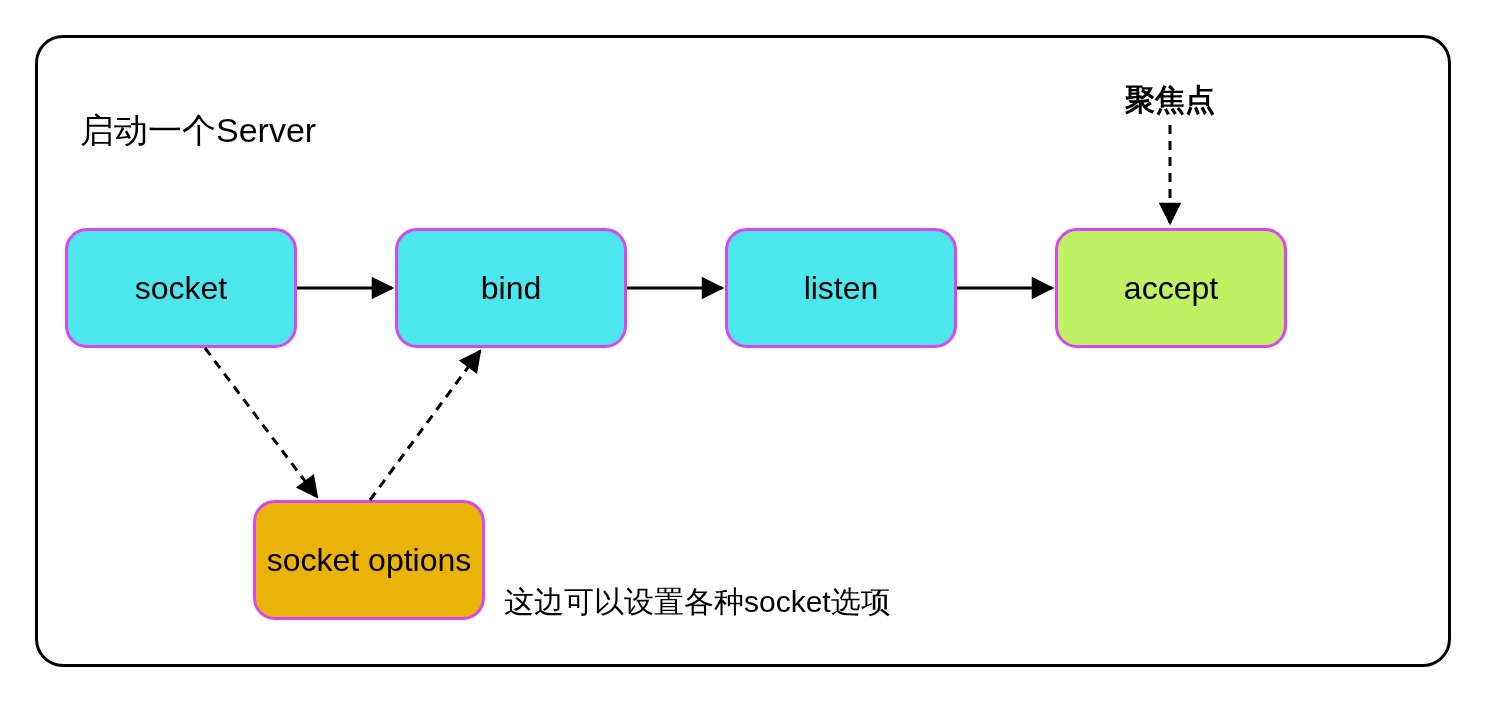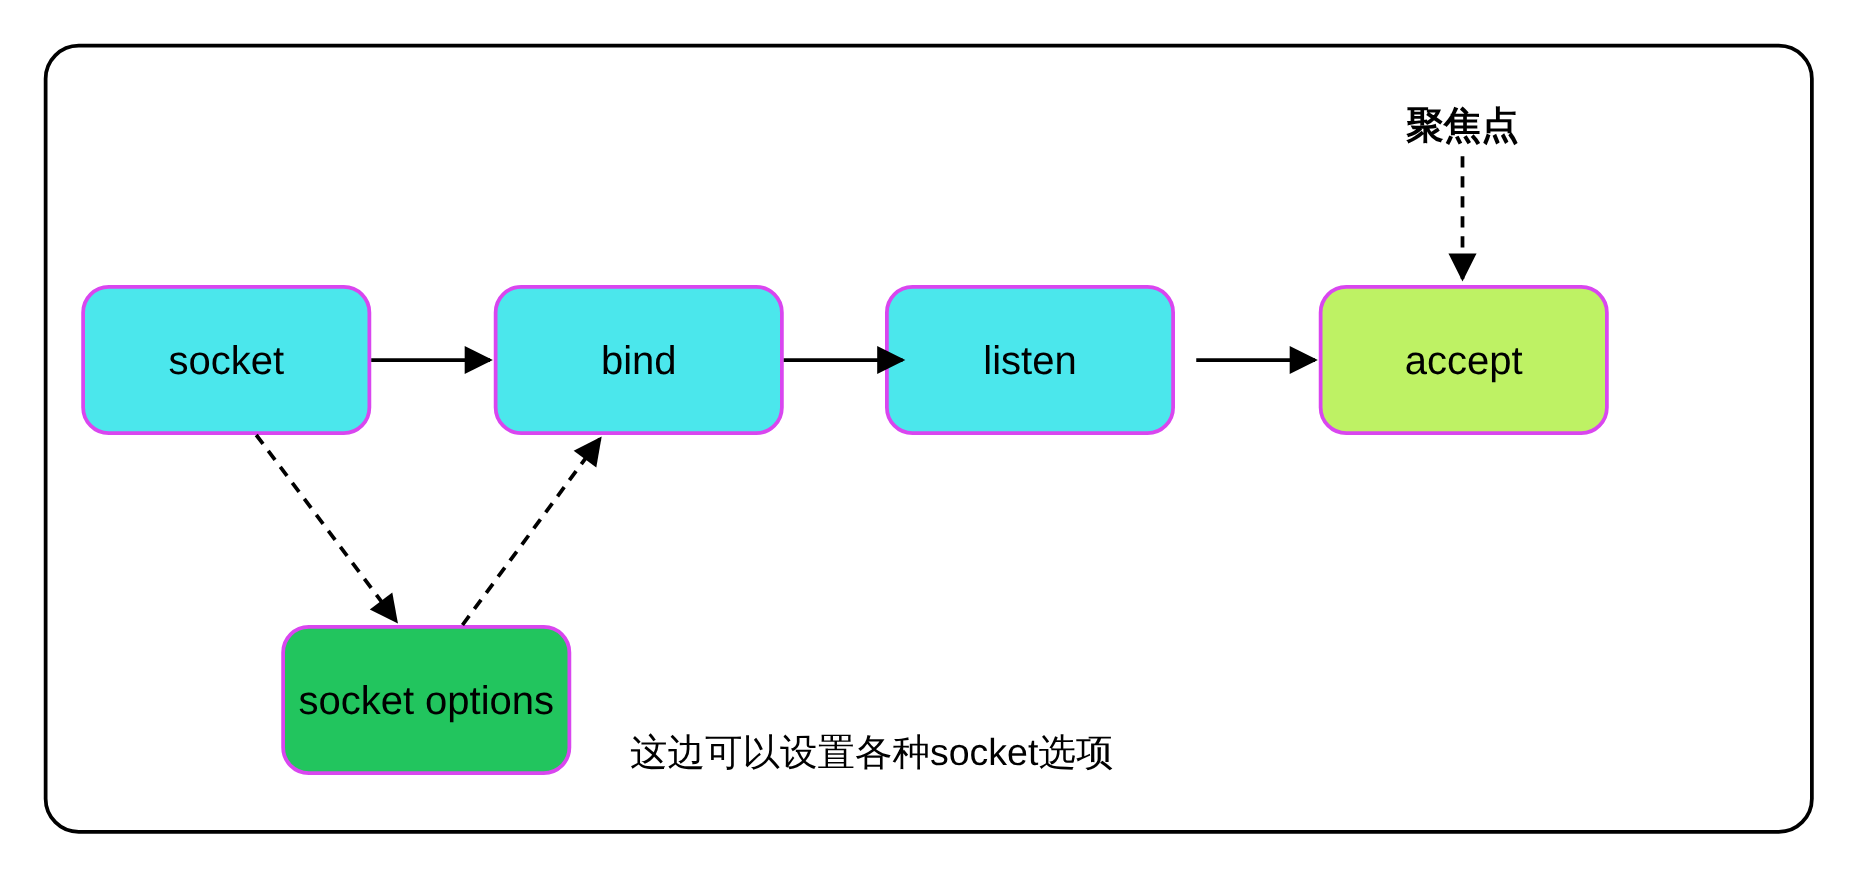--- a/index.html
+++ b/index.html
@@ -39,21 +39,21 @@
     border-radius: 22px;
     box-sizing: border-box;
     display: flex;
     align-items: center;
     justify-content: center;
     font-size: 32px;
     color: #000;
   }
   .node.cyan { background: #4be7ec; }
   .node.green { background: #bef264; }
-  .node.white { background: #22c55e; }
+  .node.white { background: #eab308; margin-left: 28px; }
   .purple-text {
     position: absolute;
     color: #000000;
     font-size: 30px;
     font-weight: 600;
   }
   svg.overlay {
     position: absolute;
     left: 0;
     top: 0;
@@ -62,30 +62,31 @@
     pointer-events: none;
   }
 </style>
 </head>
 <body>
 
 <div class="canvas">
 
   <div class="container-box"></div>
 
+  <div class="title-text" style="left:80px; top:108px;">启动一个Server</div>
 
   <div class="node cyan" style="left:65px; top:228px;">
     <span>socket</span>
   </div>
 
   <div class="node cyan" style="left:395px; top:228px;">
     <span>bind</span>
   </div>
 
-  <div class="node cyan" style="left:708px; top:228px;">
+  <div class="node cyan" style="left:725px; top:228px;">
     <span>listen</span>
   </div>
 
   <div class="node green" style="left:1055px; top:228px;">
     <span>accept</span>
   </div>
 
   <div class="node white" style="left:225px; top:500px;">
     <span>socket options</span>
   </div>

